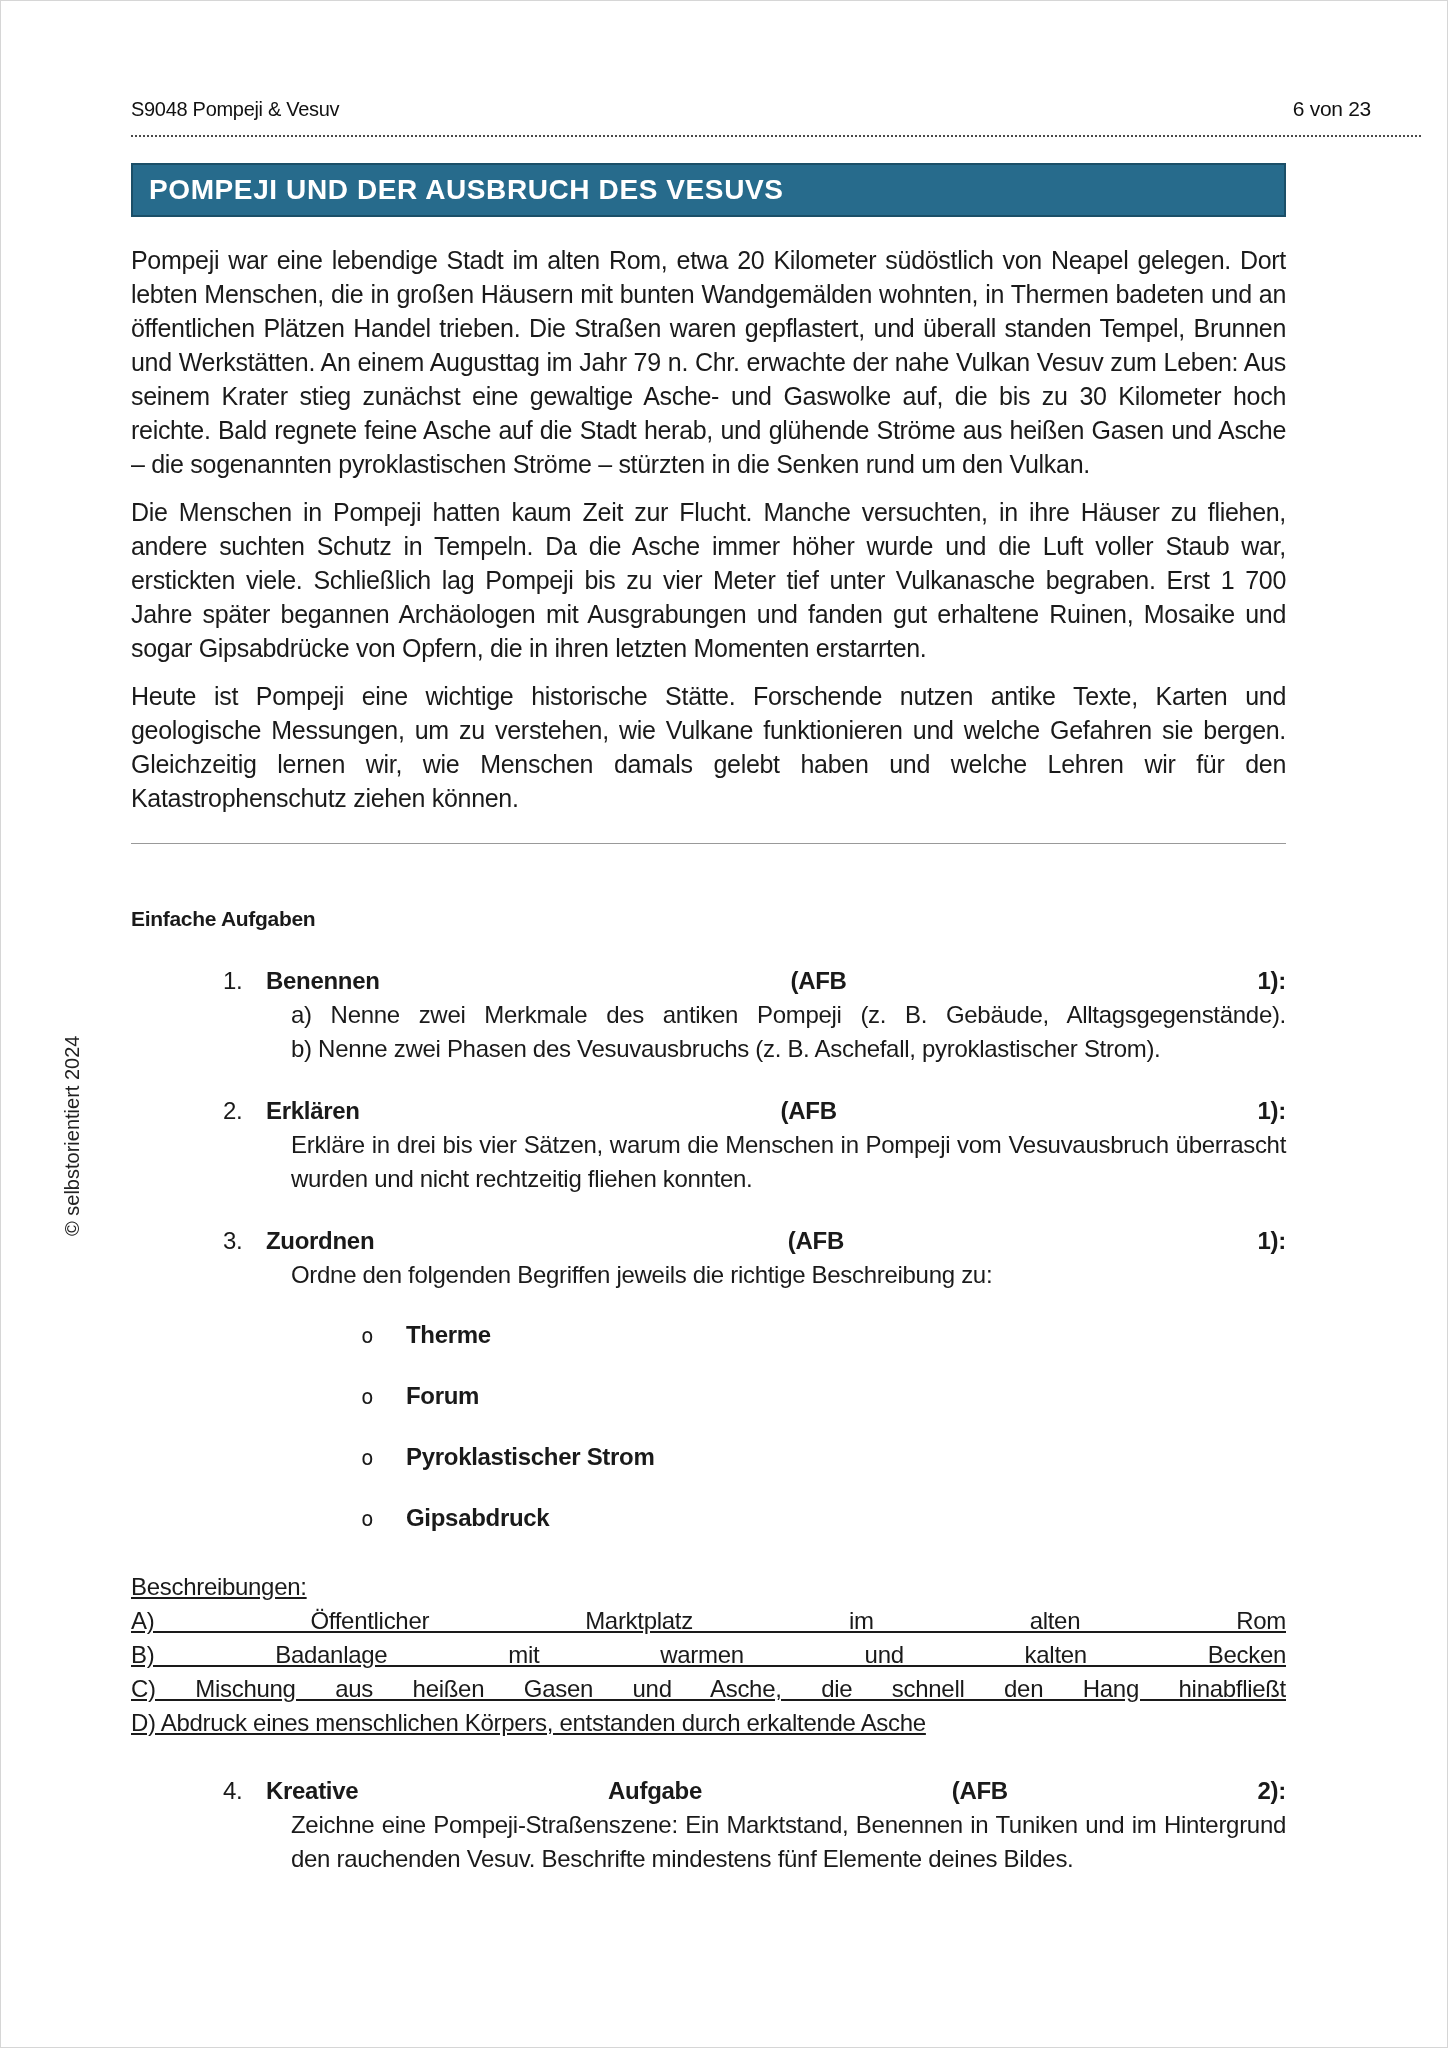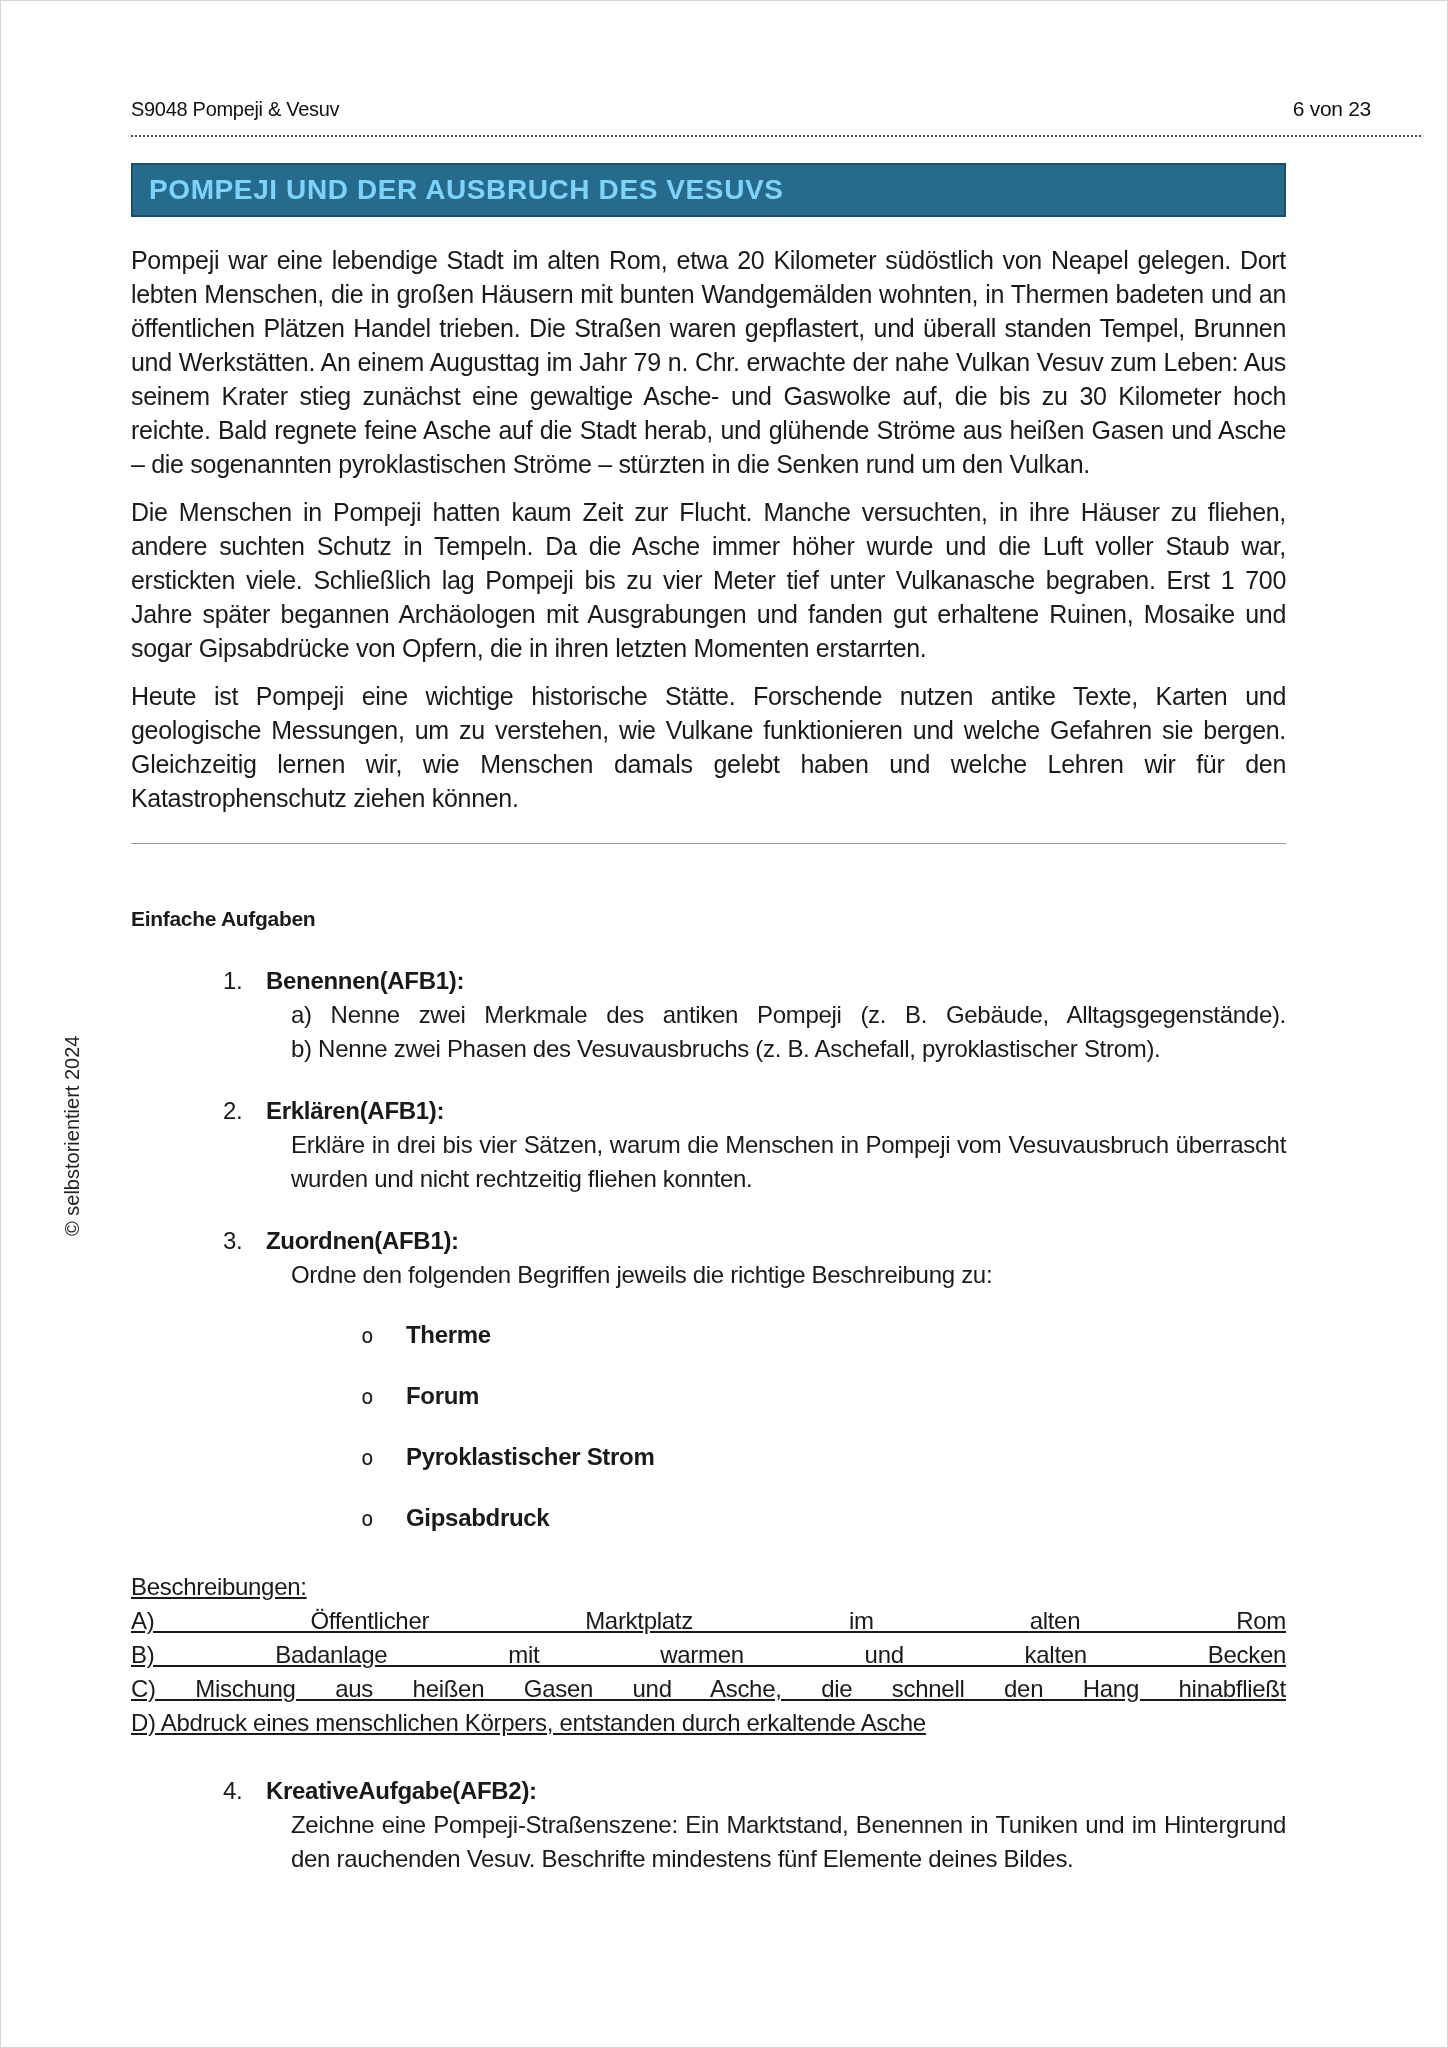--- a/index.html
+++ b/index.html
@@ -39,21 +39,21 @@
   }
   
   .title-bar {
     margin-top: 26px;
     height: 50px;
     background: #276B8C;
     border: 2px solid #1B4F68;
     display: flex;
     align-items: center;
     padding-left: 16px;
-    color: #7dd3fc;
+    color: #ffffff;
     font-weight: bold;
     font-size: 28px;
     letter-spacing: 0.6px;
   }
   
   .body-par {
     font-size: 25px;
     line-height: 34px;
     text-align: justify;
     margin: 0 0 14px 0;
@@ -72,20 +72,21 @@
     line-height: 34px;
   }
   
   .task { margin-top: 28px; padding-left: 92px; }
   .task-last { margin-top: 34px; }
   .task-header { display: flex; font-size: 24px; line-height: 34px; }
   .task-num { flex: none; width: 43px; }
   .task-header-words {
     flex: 1;
     display: flex;
+    justify-content: space-between;
     font-weight: bold;
   }
   .task-body {
     margin-left: 68px;
     font-size: 24px;
     line-height: 34px;
     text-align: justify;
   }
   .line { text-align: justify; }
   .stretch { text-align-last: justify; }

